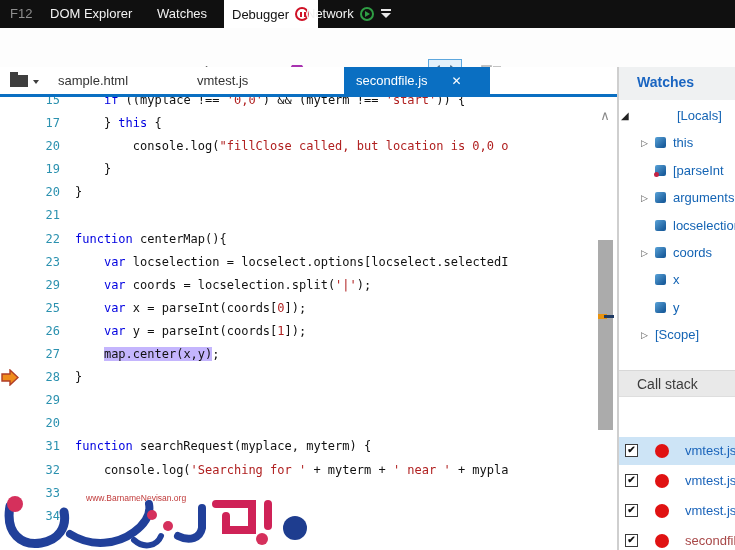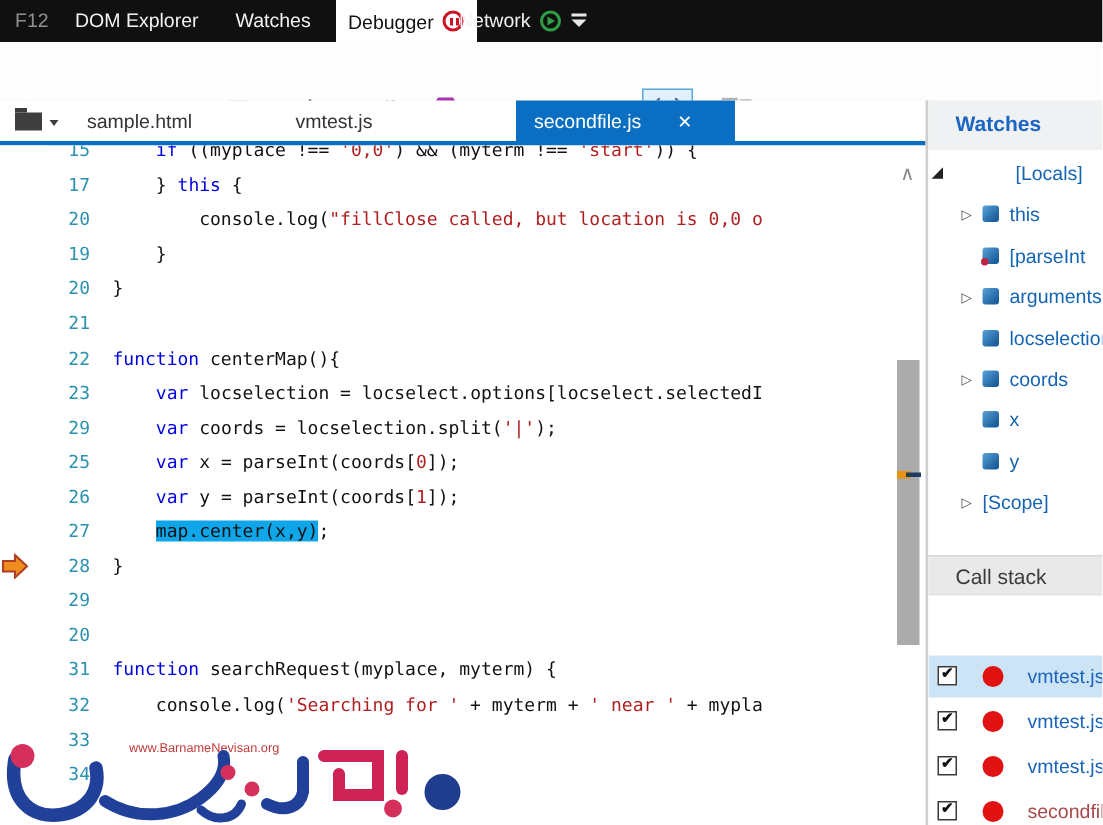--- a/index.html
+++ b/index.html
@@ -58,21 +58,21 @@
   
   #editor{left:0;top:97px;width:617px;height:453px;background:#fff;overflow:hidden;}
   #gutter-strip{left:0;top:97px;width:33px;height:453px;background:#efecea;}
   .code-row{height:23.1px;line-height:23.1px;white-space:pre;font-family:"DejaVu Sans Mono",monospace;font-size:12px;}
   .code-row .ln{display:inline-block;width:60px;text-align:right;color:#2b91af;}
   .code-row .src{margin-left:15px;}
   .tk-p{color:#111;}
   .tk-k{color:#0000e0;}
   .tk-s{color:#b02020;}
   .tk-n{color:#b02020;}
-  .tk-hl{color:#111;background:#0ea5e9;}
+  .tk-hl{color:#111;background:#c4b5fd;}
   #exec-arrow{left:1px;top:369px;width:18px;height:17px;}
   #scroll-up{left:597px;top:108px;width:16px;height:16px;color:#8a8a8a;font-size:13px;line-height:16px;text-align:center;}
   #vthumb{left:598px;top:240px;width:15px;height:190px;background:#ababab;}
   #sb-mark-orange{left:598px;top:314px;width:9px;height:5px;background:#e8930f;}
   #sb-mark-navy{left:604px;top:315px;width:10px;height:3px;background:#1f3a63;}
 
   
   #panel-sep{left:617px;top:67px;width:2px;height:483px;background:#cfcfcf;}
   #rpanel{left:619px;top:67px;width:116px;height:483px;background:#fff;}
   #watches-hdr{left:0;top:0;width:116px;height:33px;background:#eff1f2;}

